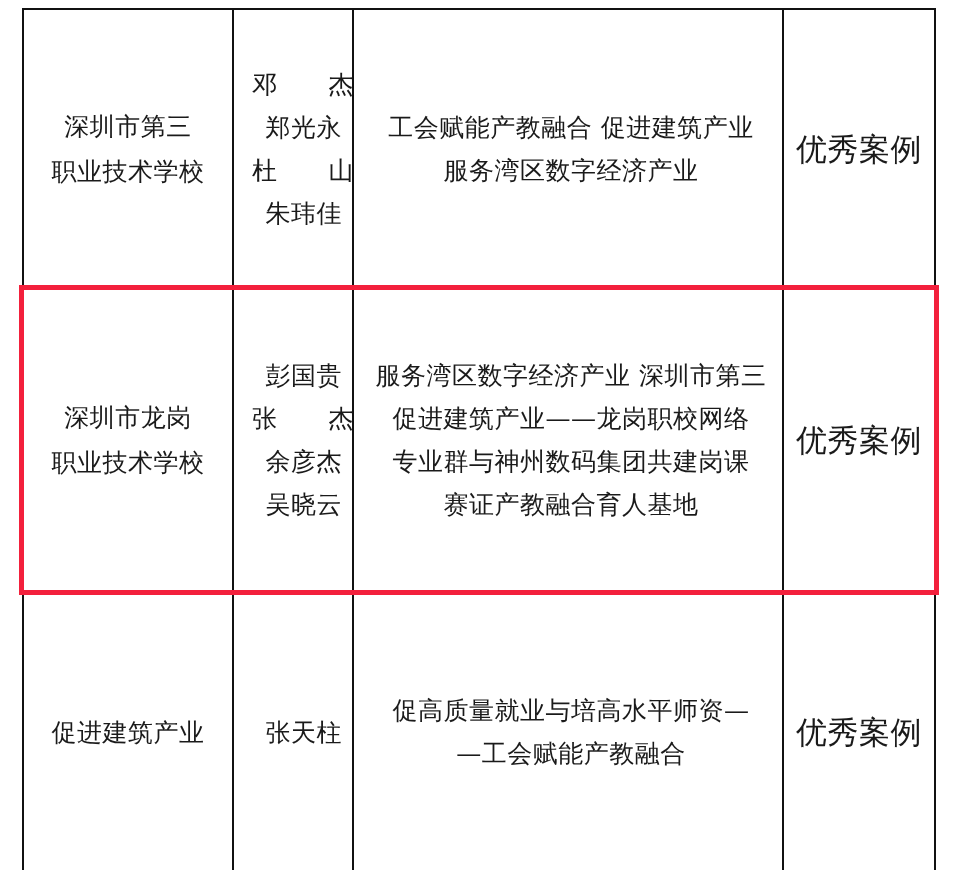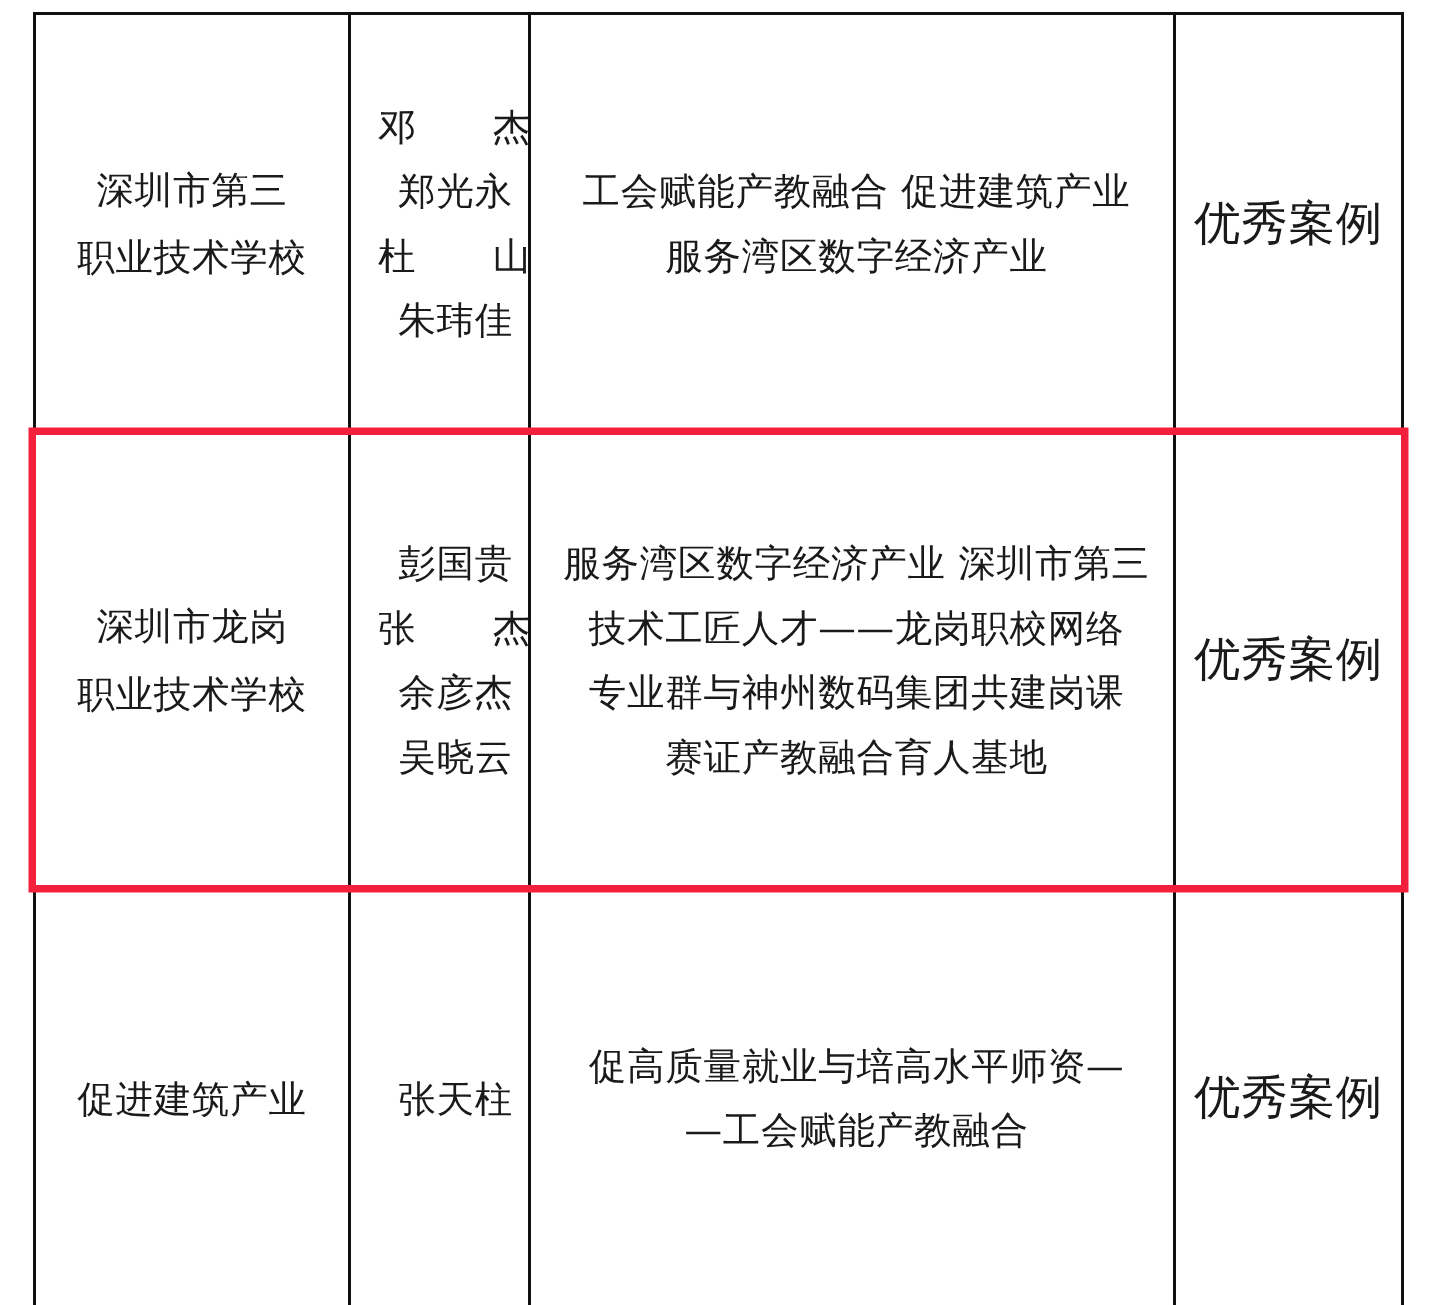--- a/index.html
+++ b/index.html
@@ -146,21 +146,21 @@
         <div class="cell-inner">
           <div class="line">彭国贵</div>
           <div class="line">张　　杰</div>
           <div class="line">余彦杰</div>
           <div class="line">吴晓云</div>
         </div>
       </td>
       <td class="title-cell">
         <div class="cell-inner">
           <div class="line">服务湾区数字经济产业 深圳市第三</div>
-          <div class="line">技术工匠人才——龙岗职校网络</div>
+          <div class="line">促进建筑产业——龙岗职校网络</div>
           <div class="line">专业群与神州数码集团共建岗课</div>
           <div class="line">赛证产教融合育人基地</div>
         </div>
       </td>
       <td class="award-cell">
         <div class="cell-inner">
           <div class="line">优秀案例</div>
         </div>
       </td>
     </tr>

